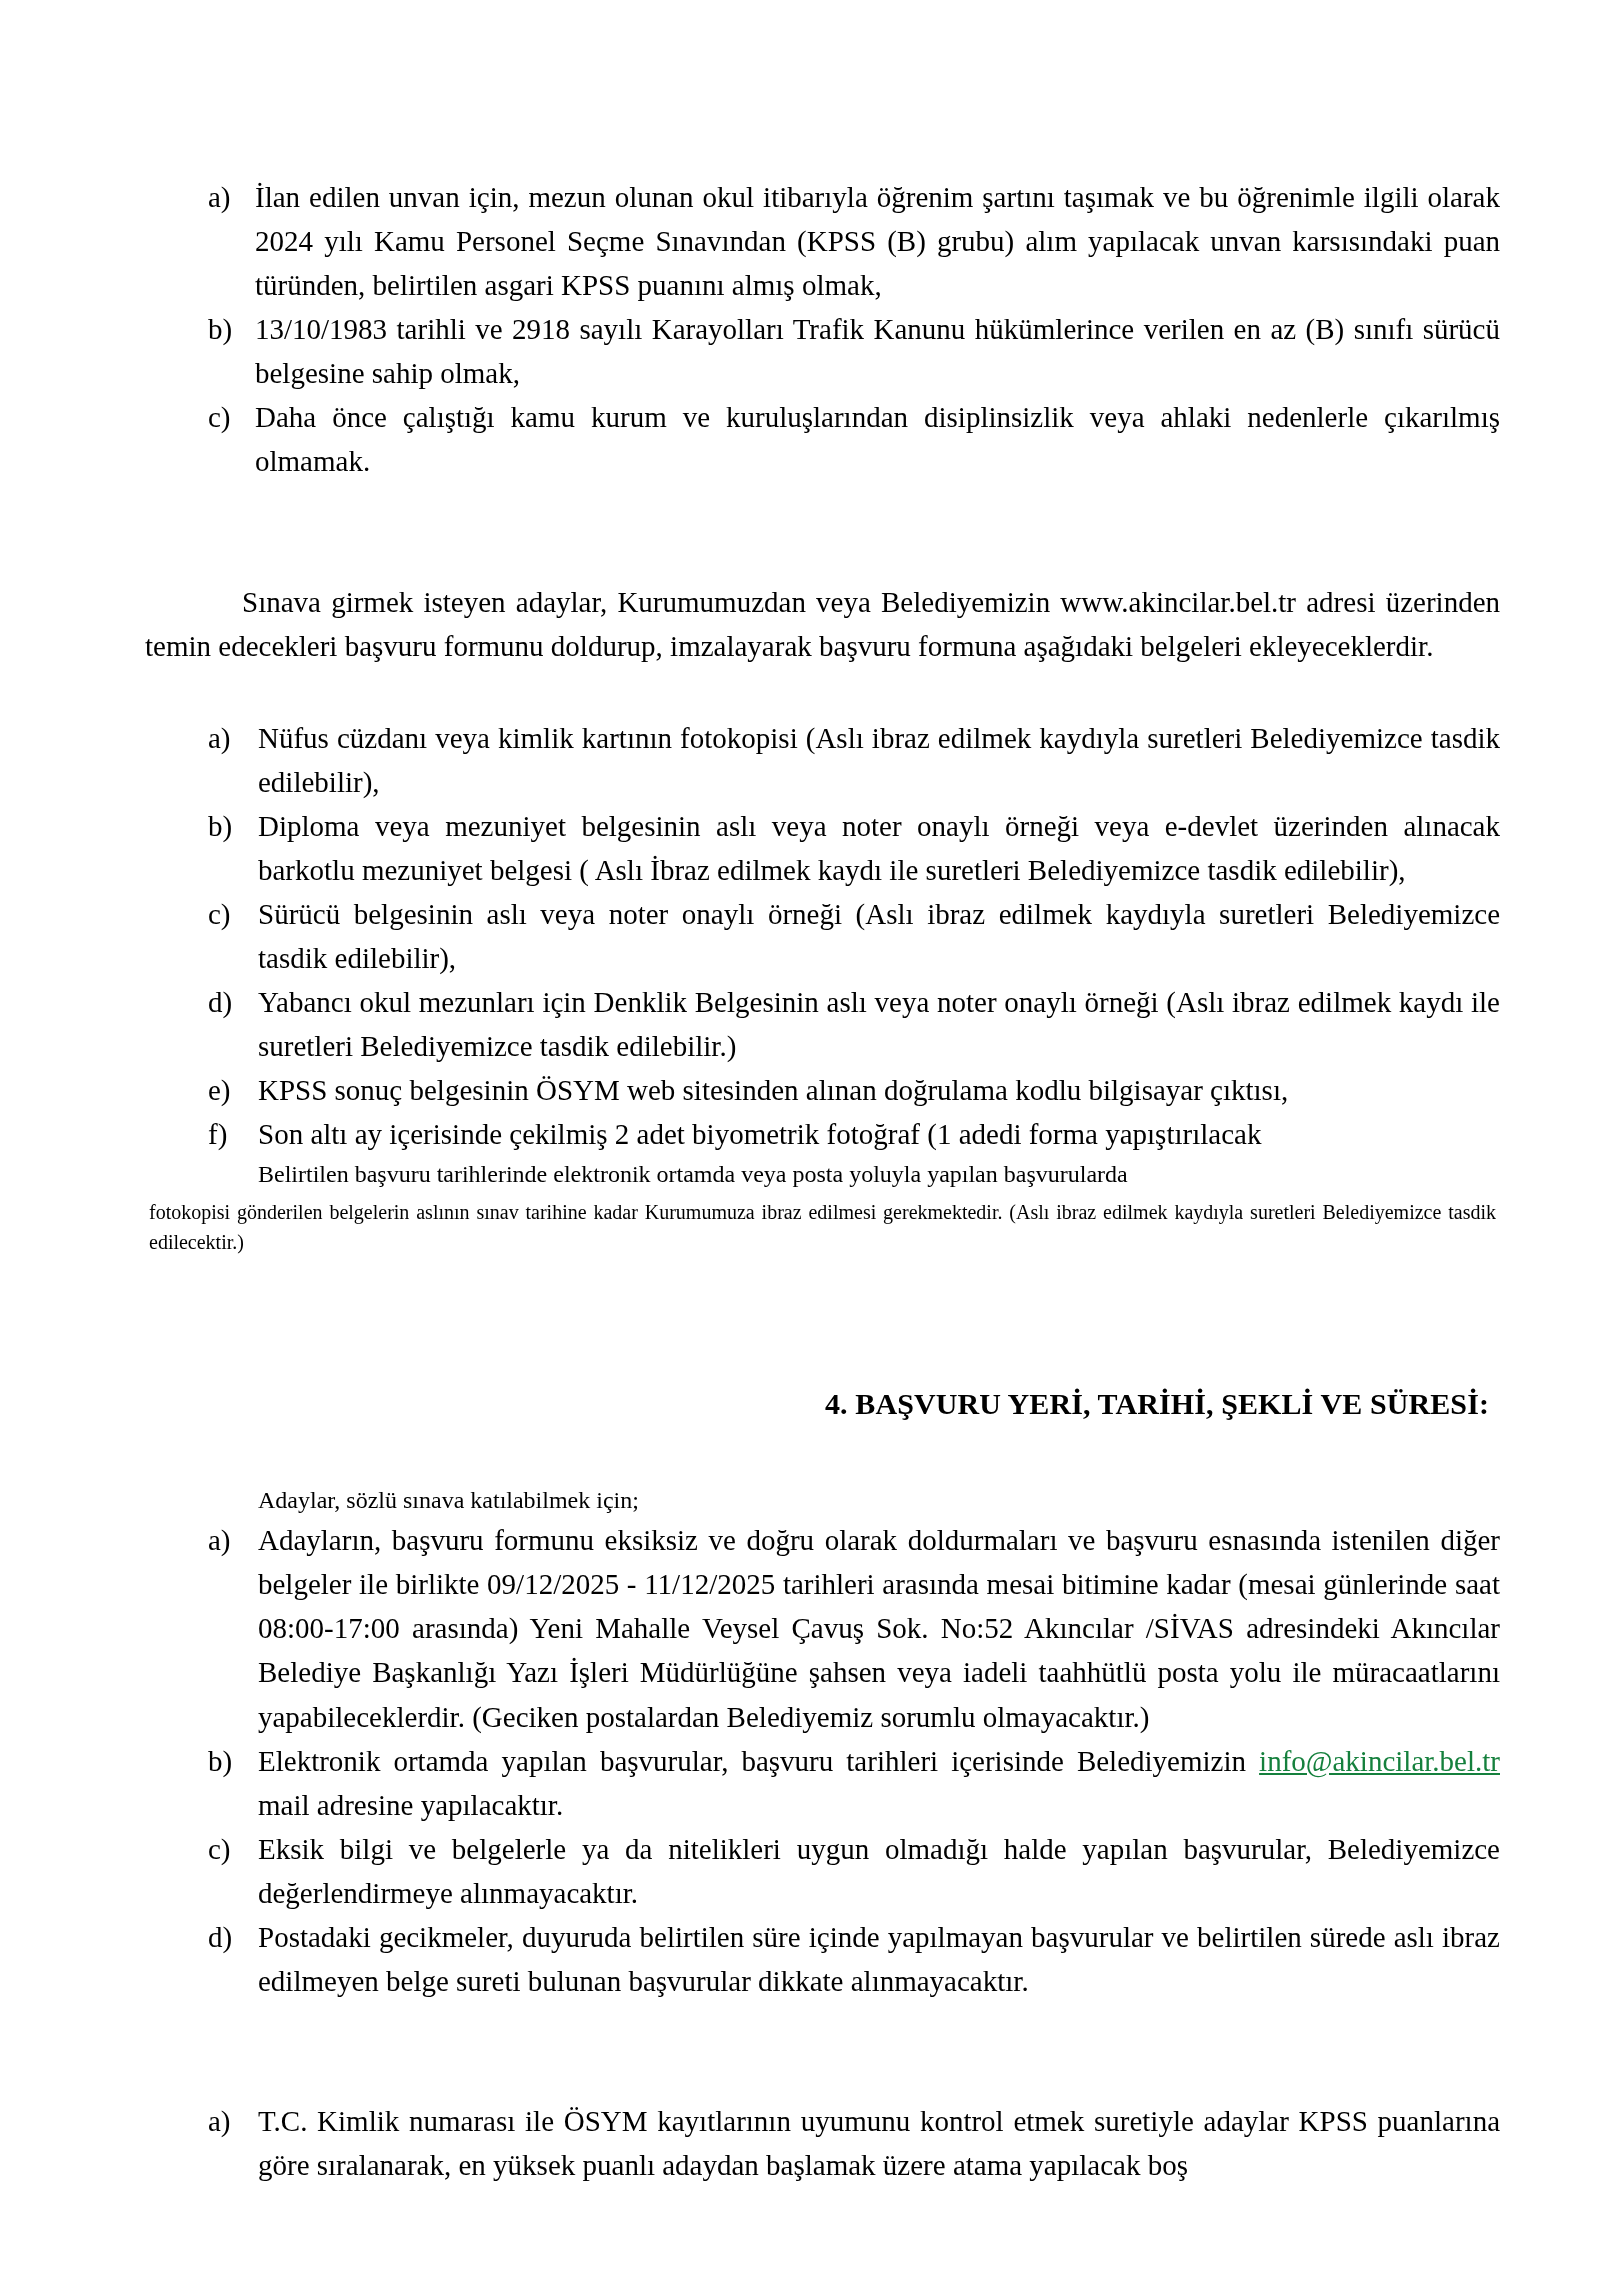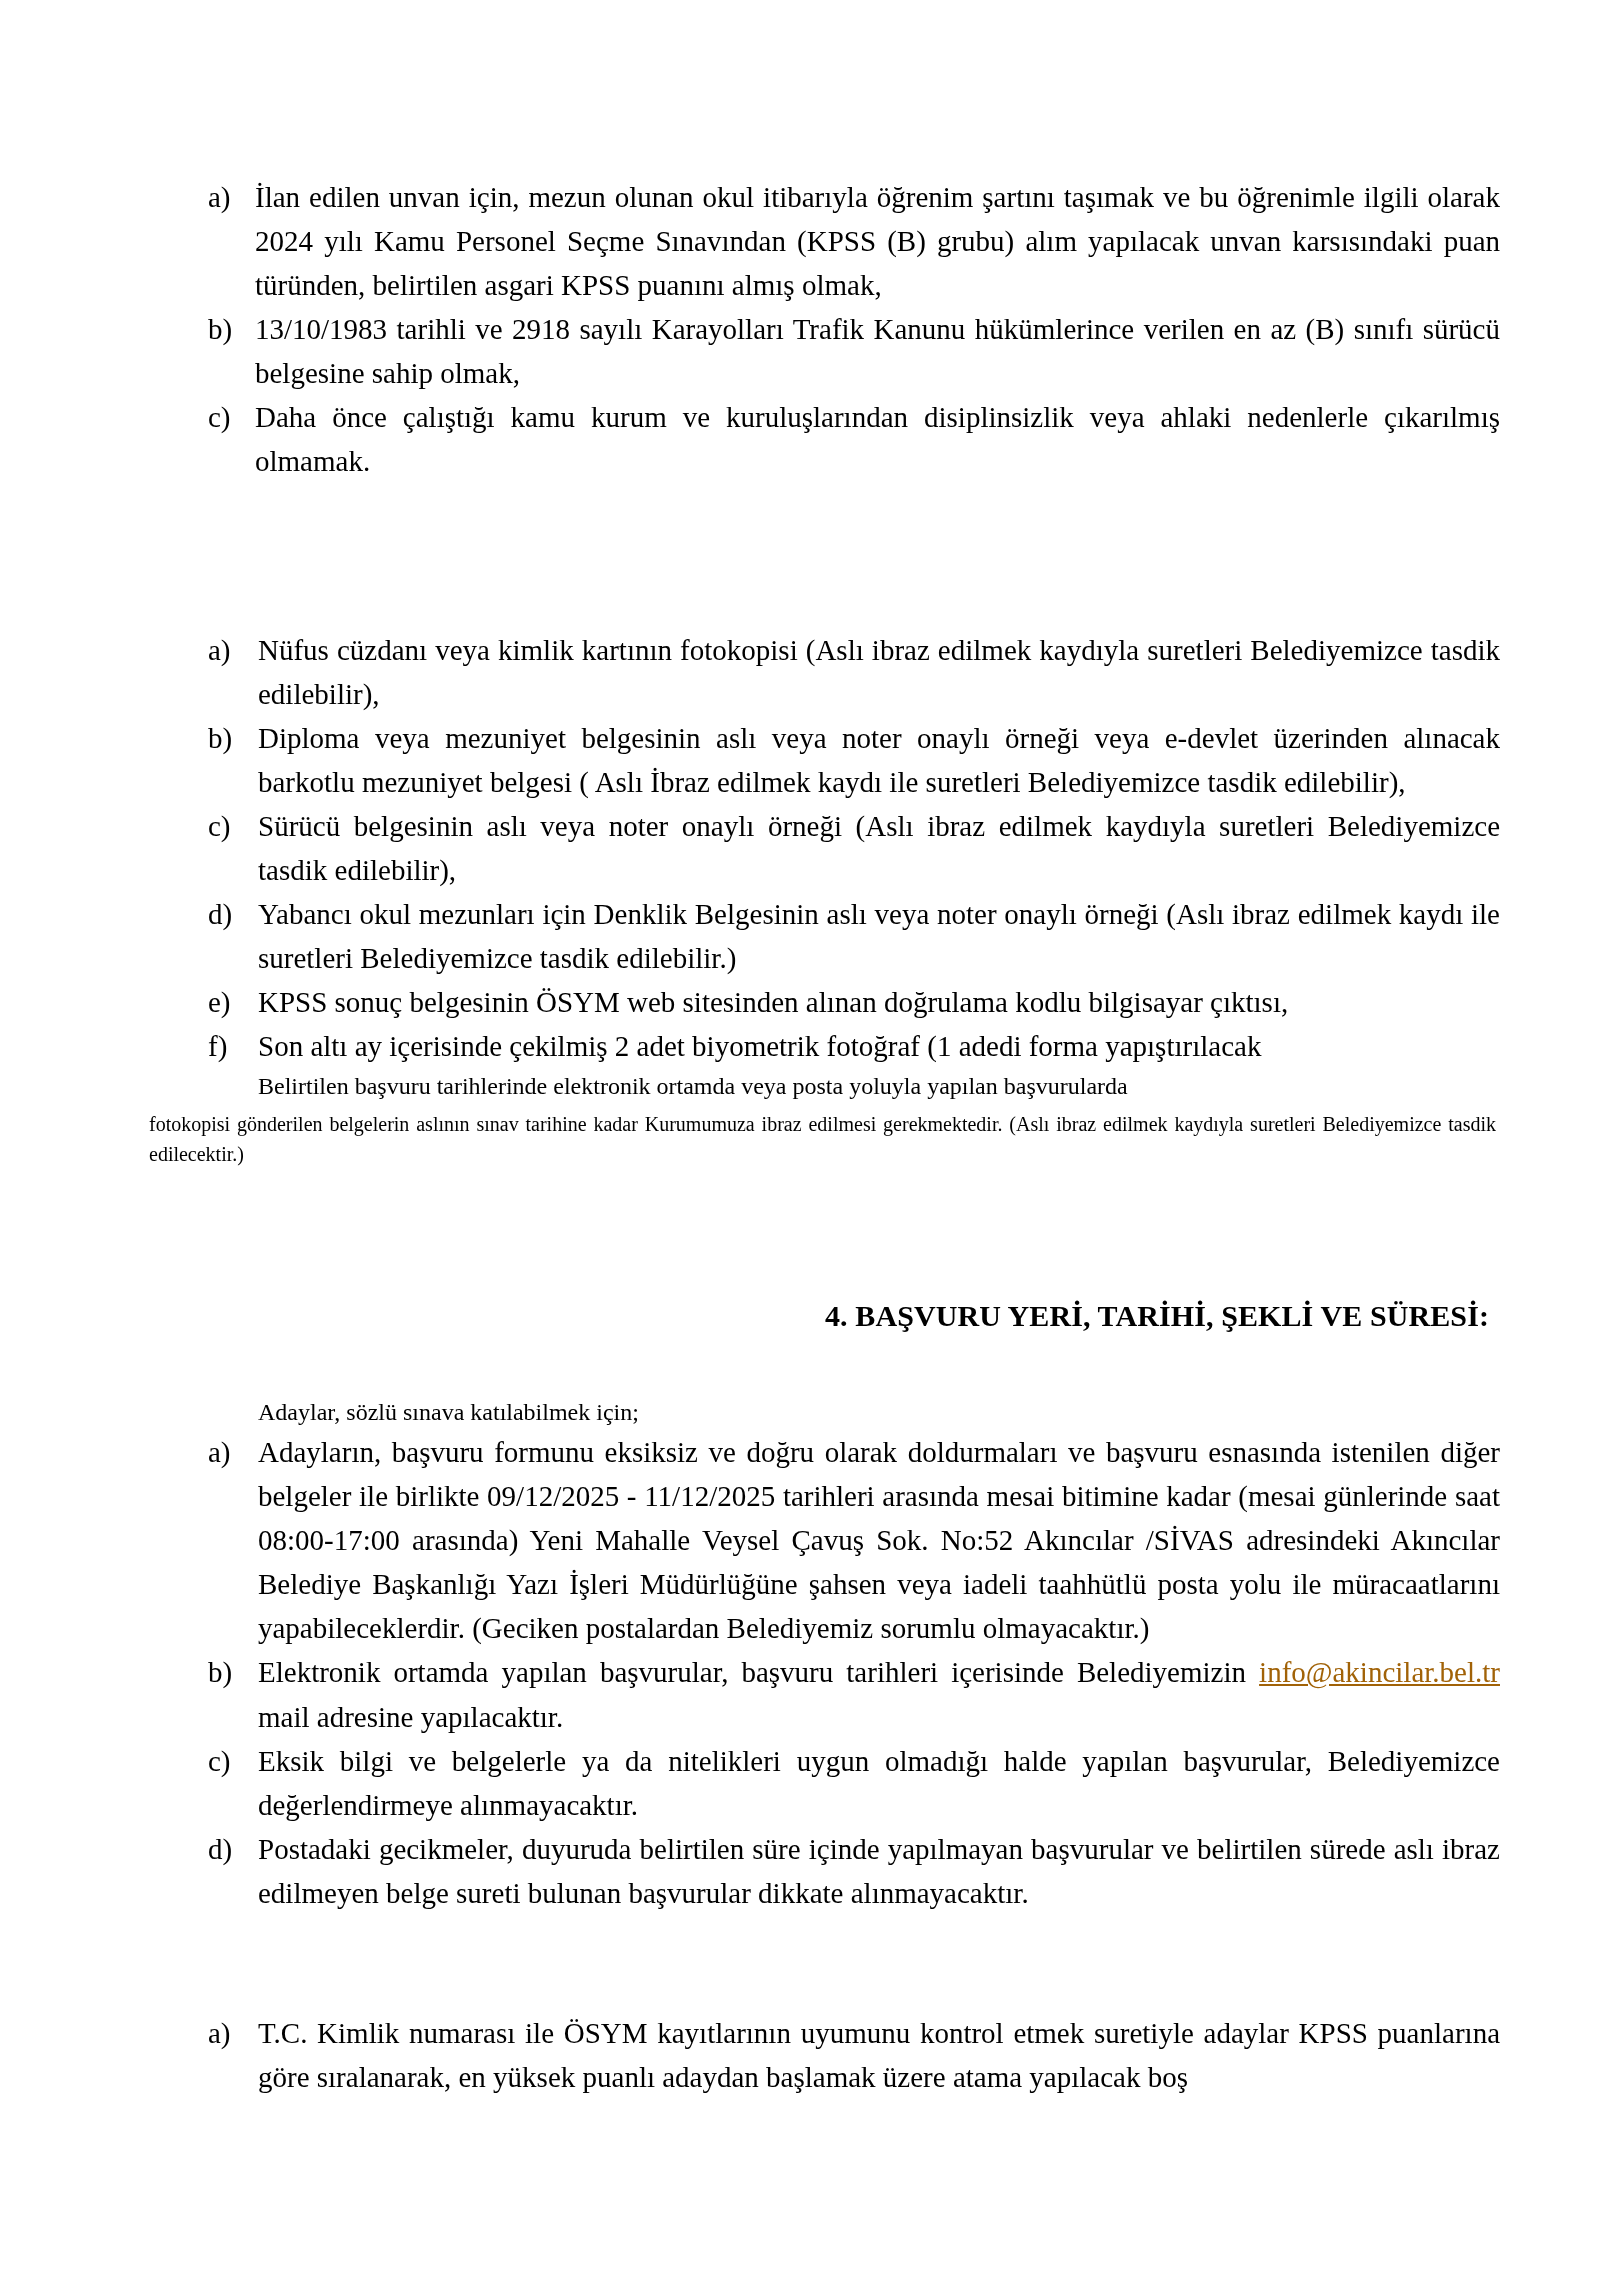--- a/index.html
+++ b/index.html
@@ -125,20 +125,21 @@
         <span class="marker">c)</span>
         <span class="li-text">Daha önce çalıştığı kamu kurum ve kuruluşlarından disiplinsizlik veya ahlaki nedenlerle çıkarılmış olmamak.</span>
       </li>
     </ol>
 
     <div class="spacer-md"></div>
 
 
     <div class="spacer-md"></div>
 
+    <p class="para indent-first">Sınava girmek isteyen adaylar, Kurumumuzdan veya Belediyemizin www.akincilar.bel.tr adresi üzerinden temin edecekleri başvuru formunu doldurup, imzalayarak başvuru formuna aşağıdaki belgeleri ekleyeceklerdir.</p>
 
     <div class="spacer-md"></div>
 
     <ol class="alpha-list deep">
       <li>
         <span class="marker">a)</span>
         <span class="li-text">Nüfus cüzdanı veya kimlik kartının fotokopisi (Aslı ibraz edilmek kaydıyla suretleri Belediyemizce tasdik edilebilir),</span>
       </li>
       <li>
         <span class="marker">b)</span>
@@ -174,21 +175,21 @@
 
     <div class="sub-indent">Adaylar, sözlü sınava katılabilmek için;</div>
 
     <ol class="alpha-list deep">
       <li>
         <span class="marker">a)</span>
         <span class="li-text">Adayların, başvuru formunu eksiksiz ve doğru olarak doldurmaları ve başvuru esnasında istenilen diğer belgeler ile birlikte 09/12/2025 - 11/12/2025 tarihleri arasında mesai bitimine kadar (mesai günlerinde saat 08:00-17:00 arasında) Yeni Mahalle Veysel Çavuş Sok. No:52 Akıncılar /SİVAS adresindeki Akıncılar Belediye Başkanlığı Yazı İşleri Müdürlüğüne şahsen veya iadeli taahhütlü posta yolu ile müracaatlarını yapabileceklerdir. (Geciken postalardan Belediyemiz sorumlu olmayacaktır.)</span>
       </li>
       <li>
         <span class="marker">b)</span>
-        <span class="li-text"><span>Elektronik ortamda yapılan başvurular, başvuru tarihleri içerisinde Belediyemizin </span><a class="link-underline" href="#" style="color:#a16207;">info@akincilar.bel.tr</a><span> mail adresine yapılacaktır.</span></span>
+        <span class="li-text"><span>Elektronik ortamda yapılan başvurular, başvuru tarihleri içerisinde Belediyemizin </span><a class="link-underline" href="#" style="color:#15803d;">info@akincilar.bel.tr</a><span> mail adresine yapılacaktır.</span></span>
       </li>
       <li>
         <span class="marker">c)</span>
         <span class="li-text">Eksik bilgi ve belgelerle ya da nitelikleri uygun olmadığı halde yapılan başvurular, Belediyemizce değerlendirmeye alınmayacaktır.</span>
       </li>
       <li>
         <span class="marker">d)</span>
         <span class="li-text">Postadaki gecikmeler, duyuruda belirtilen süre içinde yapılmayan başvurular ve belirtilen sürede aslı ibraz edilmeyen belge sureti bulunan başvurular dikkate alınmayacaktır.</span>
       </li>
     </ol>

